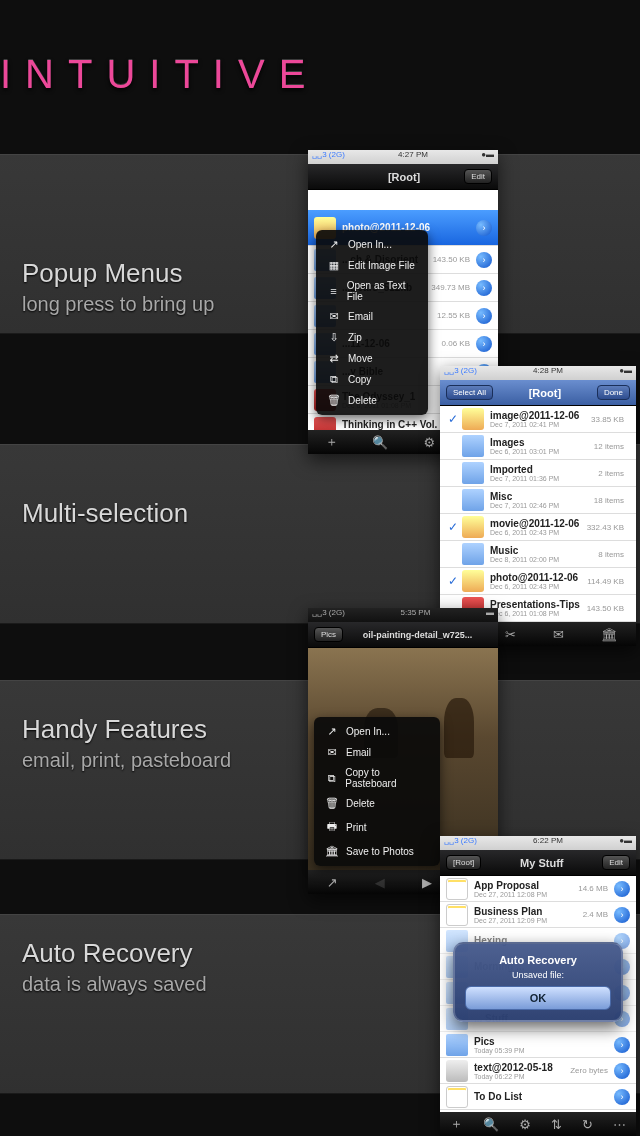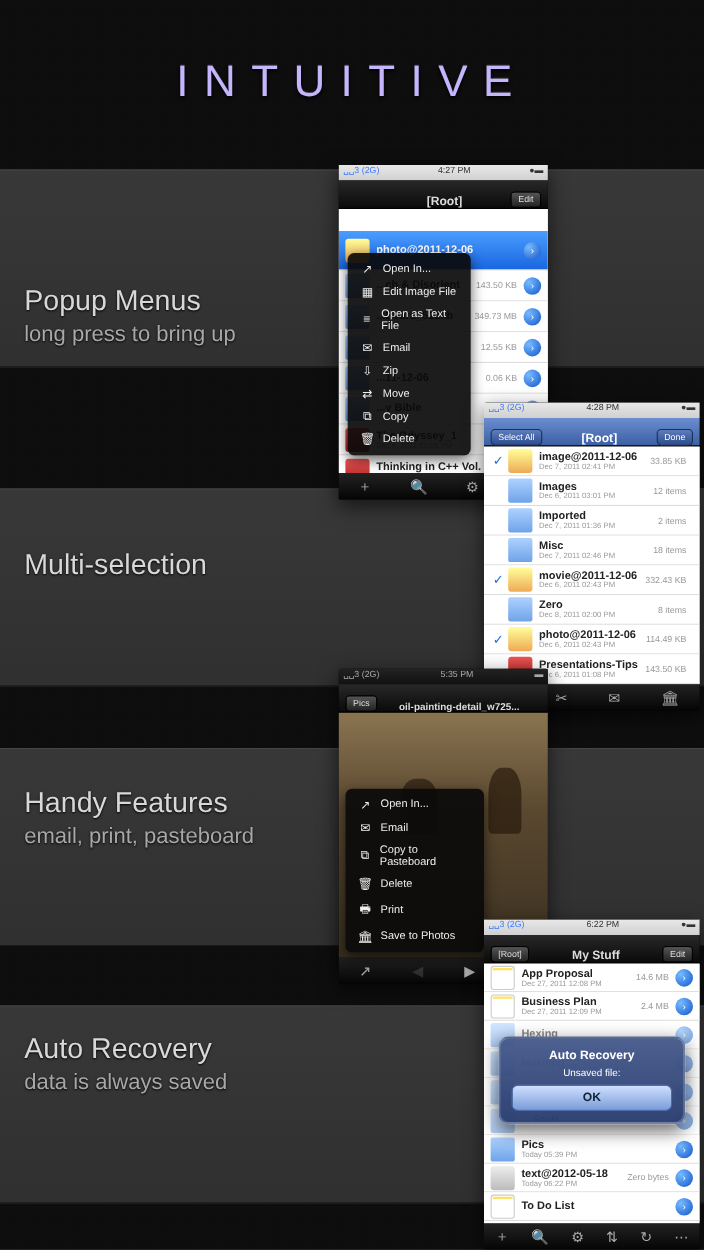--- a/index.html
+++ b/index.html
@@ -1,26 +1,26 @@
 <!DOCTYPE html>
 <html><head>
 <meta charset="utf-8">
 <style>
 *{margin:0;padding:0;box-sizing:border-box;font-family:-apple-system,Helvetica,Arial,sans-serif}
 body{width:640px;height:1136px;background:#2a2a2a;position:relative;overflow:hidden}
 .bg{position:absolute;inset:0;background:repeating-linear-gradient(0deg,#282828 0,#2c2c2c 1px,#282828 2px),repeating-linear-gradient(90deg,#282828 0,#2c2c2c 1px,#282828 2px);background-blend-mode:overlay}
-.title{position:absolute;top:52px;left:0;right:0;text-align:center;font-size:40px;letter-spacing:14px;color:#c4b5fd;text-shadow:0 2px 4px #000,0 -1px 0 #444;font-weight:300}
+.title{position:absolute;top:52px;left:0;right:0;font-size:40px;letter-spacing:14px;color:#ec4899;text-shadow:0 2px 4px #000,0 -1px 0 #444;font-weight:300}
 .section{position:absolute;left:0;right:0;background:linear-gradient(180deg,#383838 0%,#303030 100%);box-shadow:0 1px 0 #444 inset,0 -1px 0 #1a1a1a inset}
 .sec-label{position:absolute;left:22px}
 .sec-h{font-size:26px;color:#d8d8d8;font-weight:400;text-shadow:0 1px 2px #000}
 .sec-sub{font-size:20px;color:#a8a8a8;font-weight:300;margin-top:4px;text-shadow:0 1px 2px #000}
 .phone{position:absolute;background:#000;border-radius:2px;box-shadow:0 6px 18px rgba(0,0,0,.6)}
 .statusbar{height:14px;background:linear-gradient(#e8e8e8,#d0d0d0);font-size:8px;display:flex;align-items:flex-start;justify-content:space-between;padding:0 4px;color:#333}
 .statusbar .sig{color:#3a7aff}
-.navbar{height:26px;background:linear-gradient(#28282a,#0a0a0a);display:flex;align-items:flex-end;justify-content:space-between;padding:0 6px;color:#ddd;border-bottom:1px solid #000}
+.navbar{height:26px;background:linear-gradient(#28282a,#0a0a0a);display:flex;align-items:center;justify-content:space-between;padding:0 6px;color:#ddd;border-bottom:1px solid #000}
 .navbar .btn{background:linear-gradient(#555,#222);border:1px solid #000;border-radius:4px;padding:2px 6px;font-size:8px;color:#ddd}
 .navbar-blue{background:linear-gradient(#6a8ecf,#3b5fa3)}
 .navbar-blue .btn{background:linear-gradient(#5d7dbb,#2e4d8f);border-color:#1a2f5a;color:#fff}
 .navtitle{font-size:11px;font-weight:bold}
 .filelist{background:#fff;overflow:hidden}
 .filerow{height:36px;border-bottom:1px solid #ddd;display:flex;align-items:center;padding:0 6px;position:relative;background:#fff}
 .filerow.sel{background:linear-gradient(#4b9dff,#1966e0);color:#fff}
 .filerow.sel .fname{color:#fff}
 .check{width:14px;height:14px;margin-right:2px;font-size:12px;color:#2a6dd8;text-align:center}
 .ficon{width:22px;height:22px;margin-right:6px;background:#6faaff;border-radius:3px;display:flex;align-items:center;justify-content:center;font-size:8px;color:#fff}
@@ -260,21 +260,21 @@
       <div class="finfo">
           <div class="fname">movie@2011-12-06</div>
       <div class="fmeta">Dec 6, 2011 02:43 PM</div>
         </div>
       <div class="fsize">332.43 KB</div>
     </div>
       <div class="filerow" style="height:27px">
       <div class="check"></div>
       <div class="ficon folder"></div>
       <div class="finfo">
-          <div class="fname">Zero</div>
+          <div class="fname">Music</div>
       <div class="fmeta">Dec 8, 2011 02:00 PM</div>
         </div>
       <div class="fsize">8 items</div>
     </div>
       <div class="filerow" style="height:27px">
       <div class="check">✓</div>
       <div class="ficon img"></div>
       <div class="finfo">
           <div class="fname">photo@2011-12-06</div>
       <div class="fmeta">Dec 6, 2011 02:43 PM</div>

